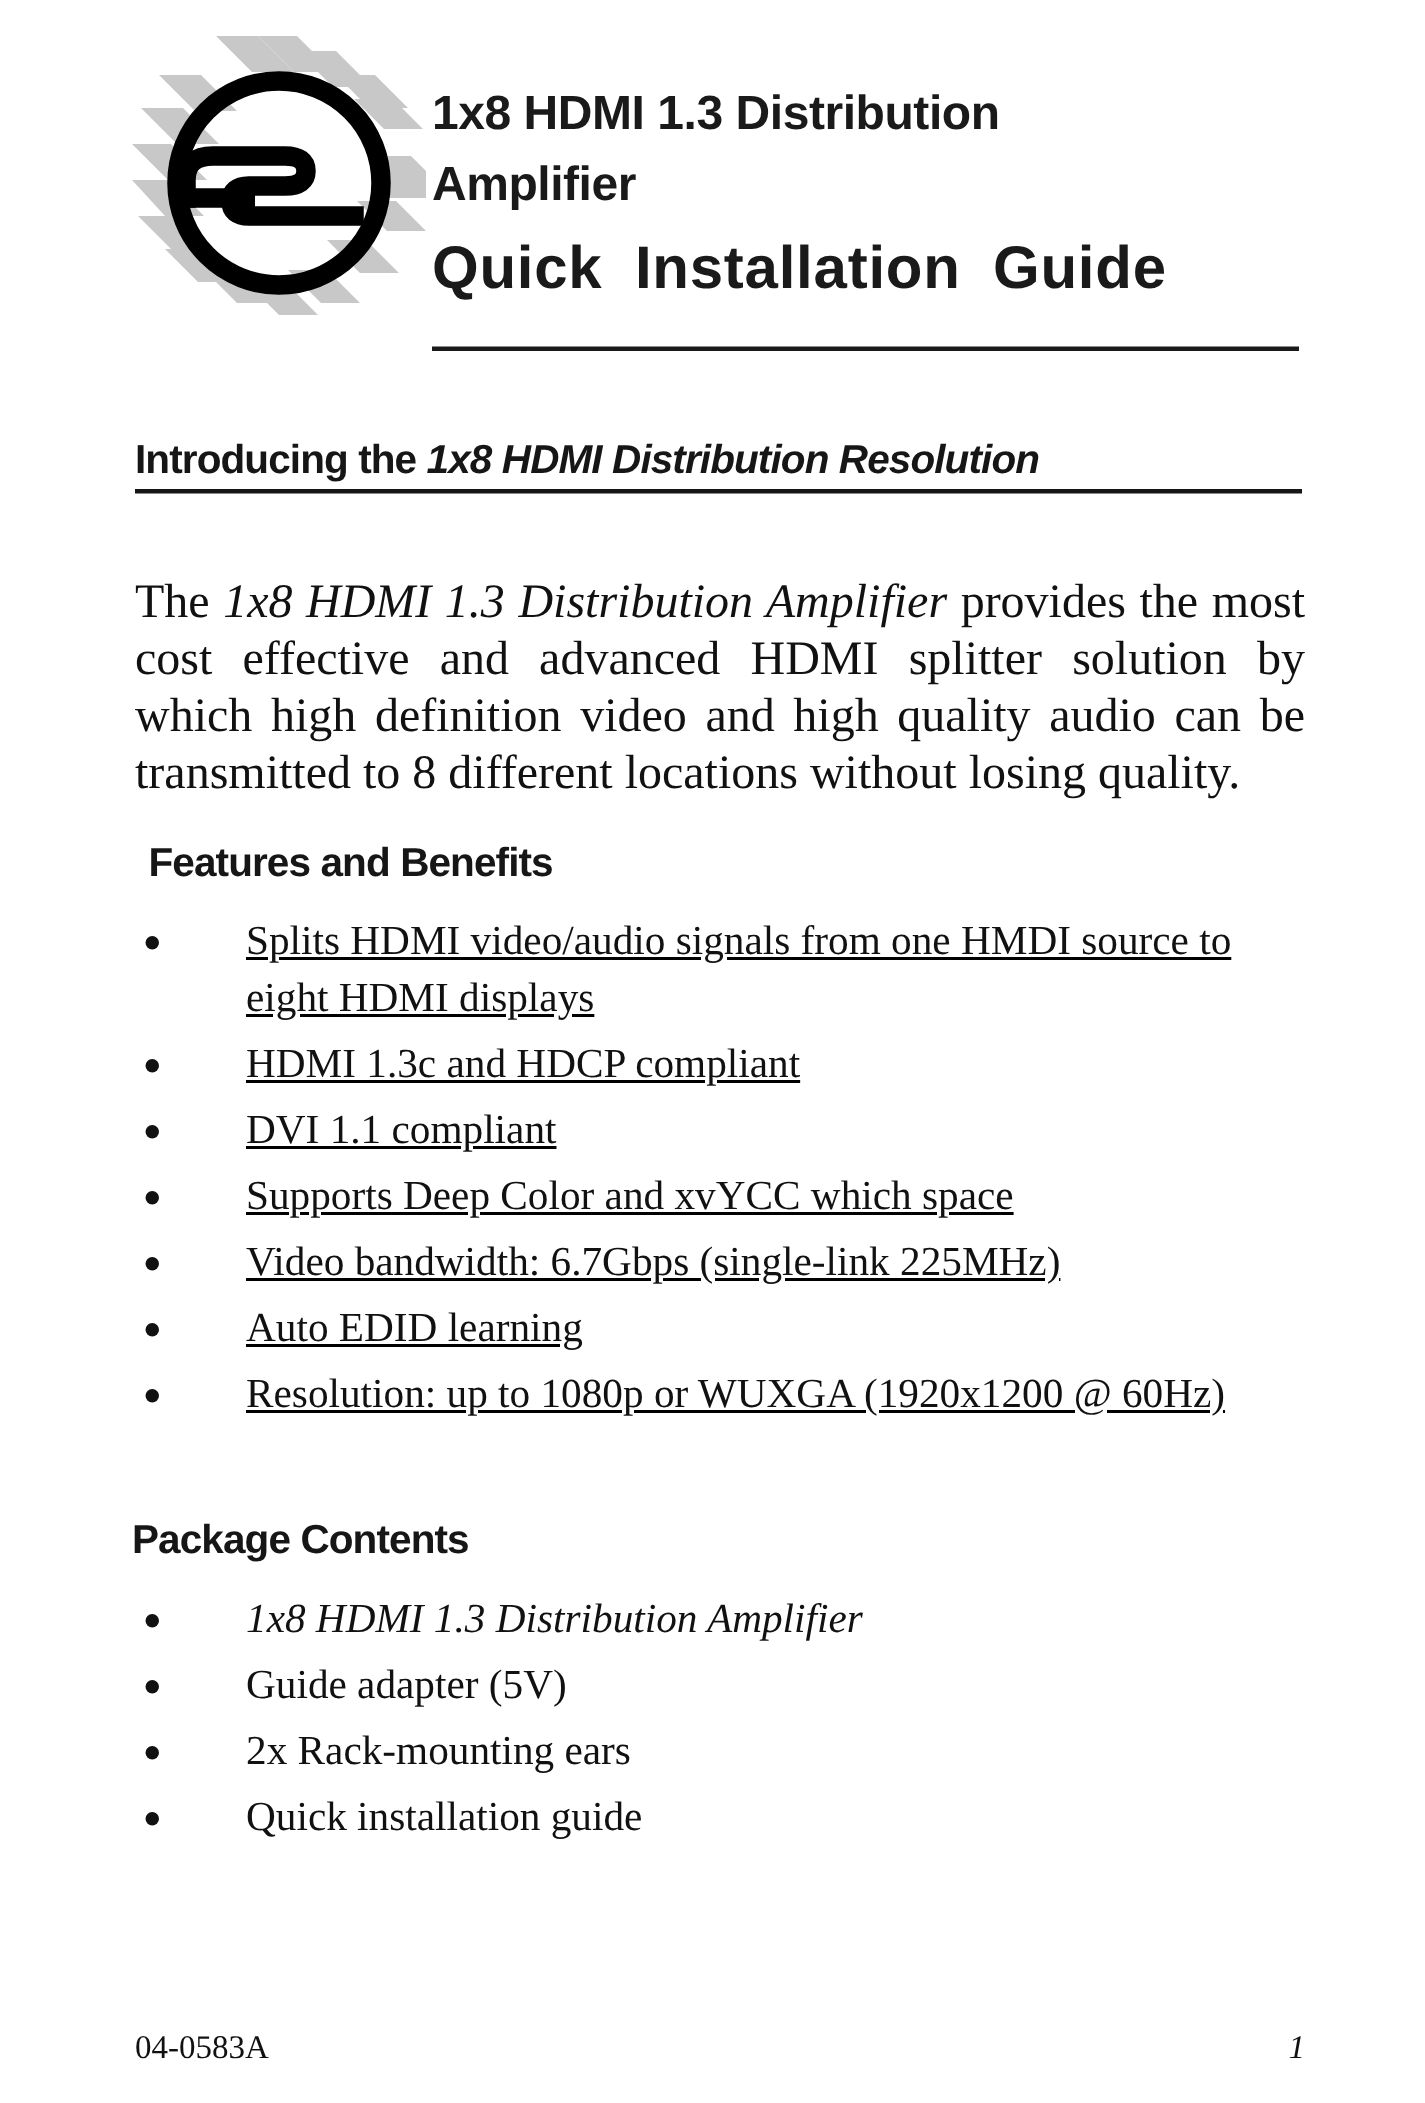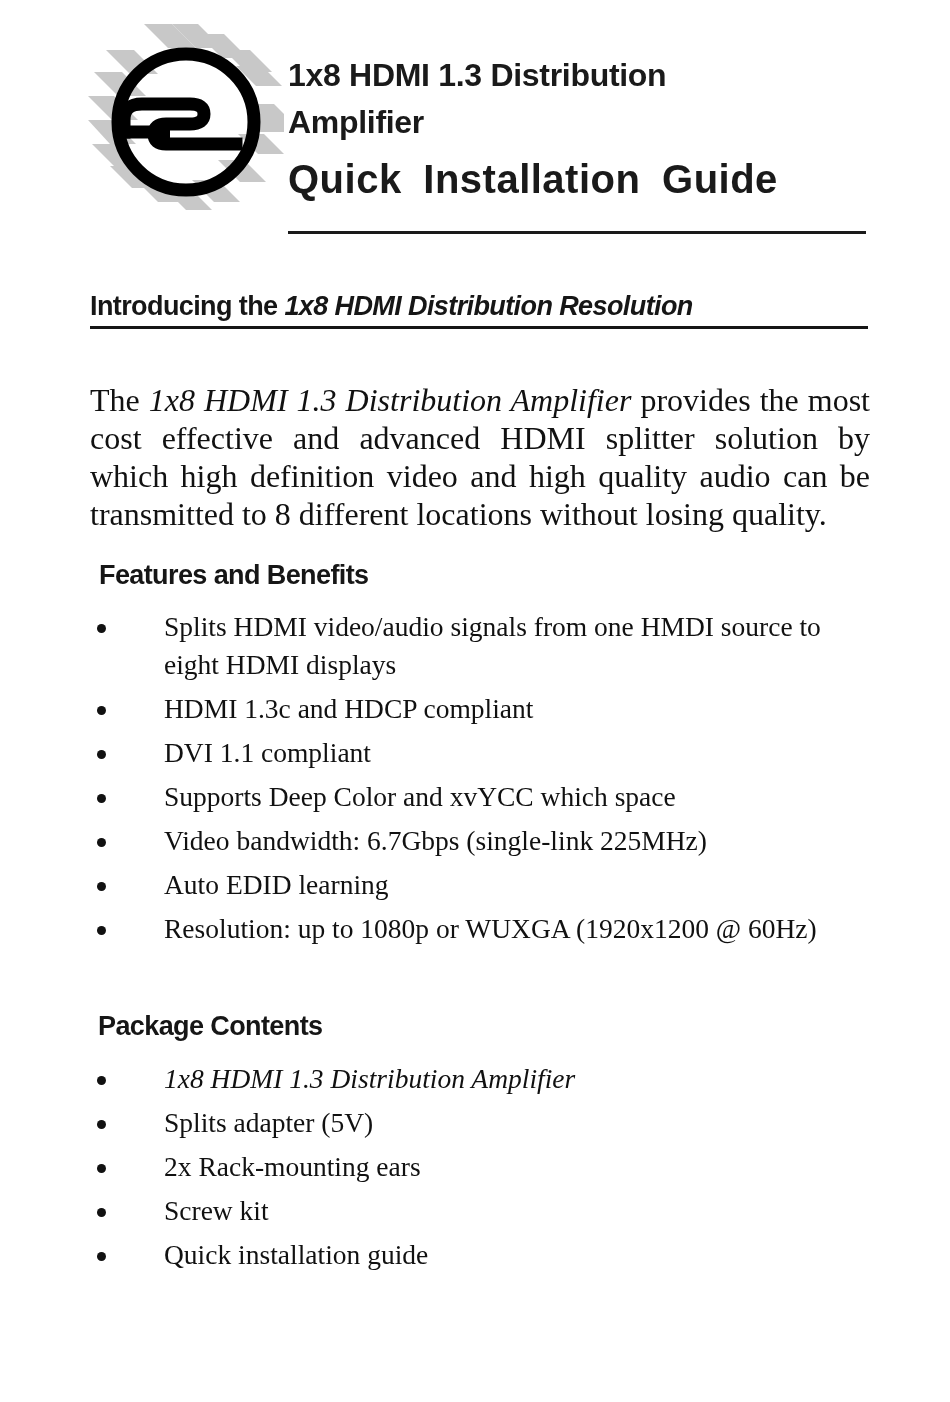--- a/index.html
+++ b/index.html
@@ -122,35 +122,35 @@
   }
 
   .features-heading {
     position: absolute;
     left: 99px;
     top: 560px;
   }
 
   .package-heading {
     position: absolute;
-    left: 98px;
+    left: 88px;
     top: 1011px;
   }
 
   
   .bullet-list {
     position: absolute;
     left: 90px;
     width: 790px;
     margin: 0;
     padding: 0;
     list-style: none;
   }
 
-  .features-list { top: 608px; }
+  .features-list { top: 608px; text-decoration: underline; }
   .package-list  { top: 1060px; }
 
   .bullet-item {
     position: relative;
     padding-left: 74px;
     font-family: "Liberation Serif", serif;
     font-size: 27.5px;
     line-height: 38px;
     color: #111111;
     margin-bottom: 6px;
@@ -295,30 +295,30 @@
 
   <div class="section-heading package-heading">Package Contents</div>
 
   <ul class="bullet-list package-list">
     <li class="bullet-item">
       <span class="dot"></span>
       <span class="txt ital">1x8 HDMI 1.3 Distribution Amplifier</span>
     </li>
     <li class="bullet-item">
       <span class="dot"></span>
-      <span class="txt">Splits adapter (5V)</span>
+      <span class="txt">Guide adapter (5V)</span>
     </li>
     <li class="bullet-item">
       <span class="dot"></span>
       <span class="txt">2x Rack-mounting ears</span>
     </li>
     <li class="bullet-item">
       <span class="dot"></span>
-      <span class="txt">Screw kit</span>
-    </li>
-    <li class="bullet-item">
-      <span class="dot"></span>
       <span class="txt">Quick installation guide</span>
     </li>
   </ul>
 
+  <div class="footer">
+    <span class="footer-left">04-0583A</span>
+    <span class="footer-right">1</span>
+  </div>
 
 </div>
 
 </body></html>

